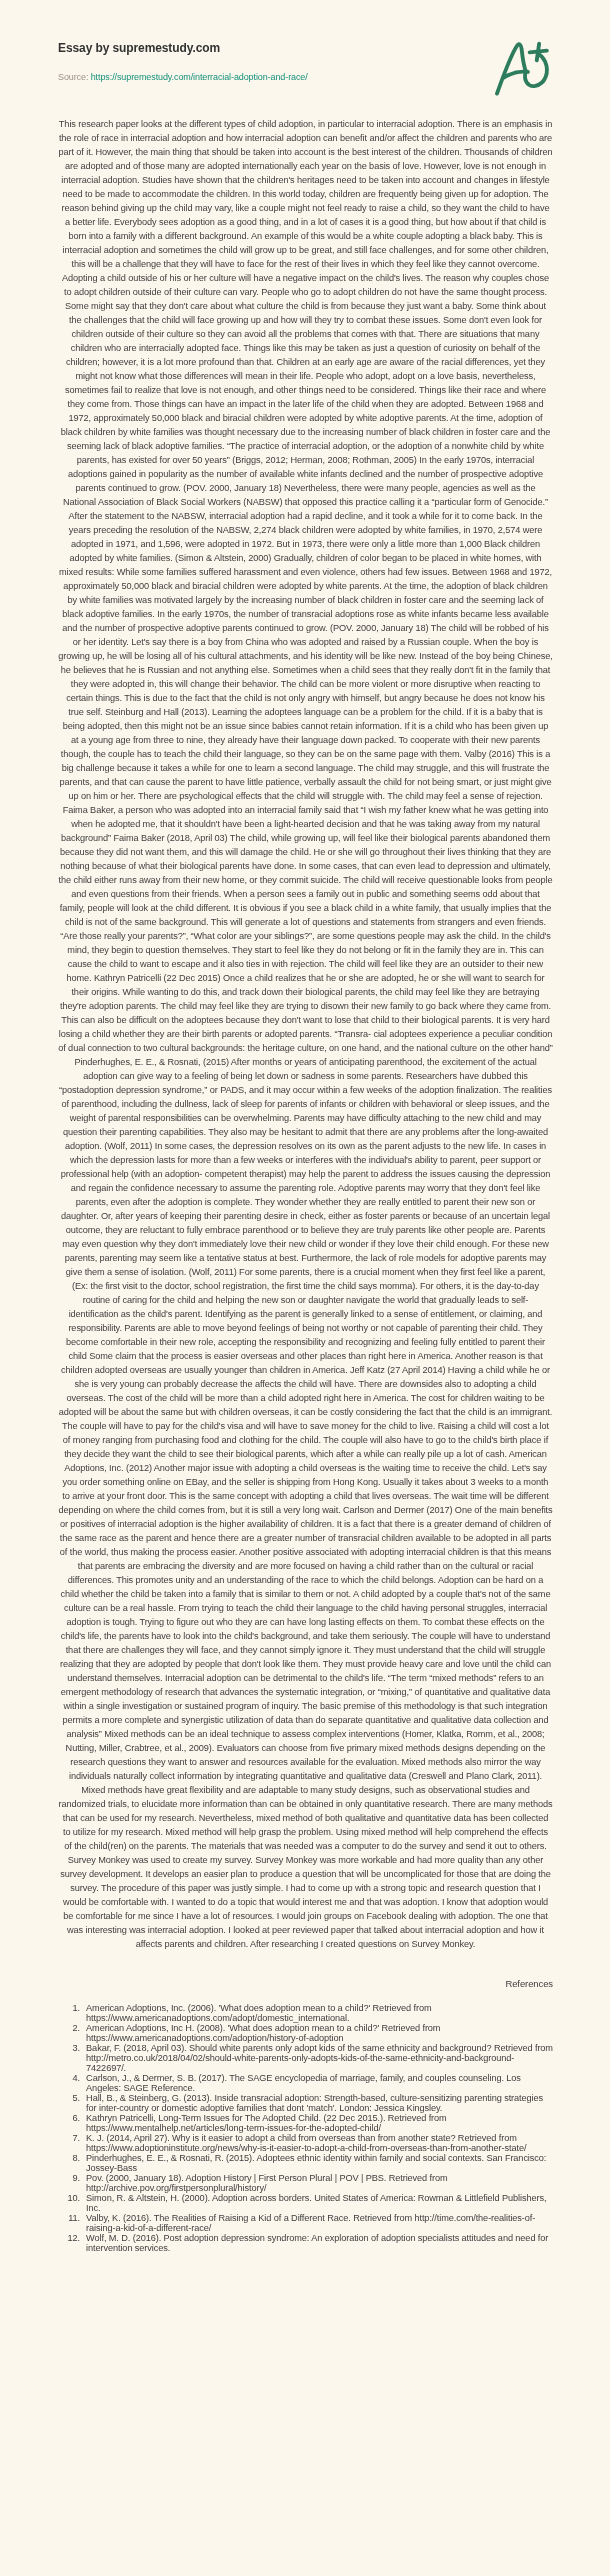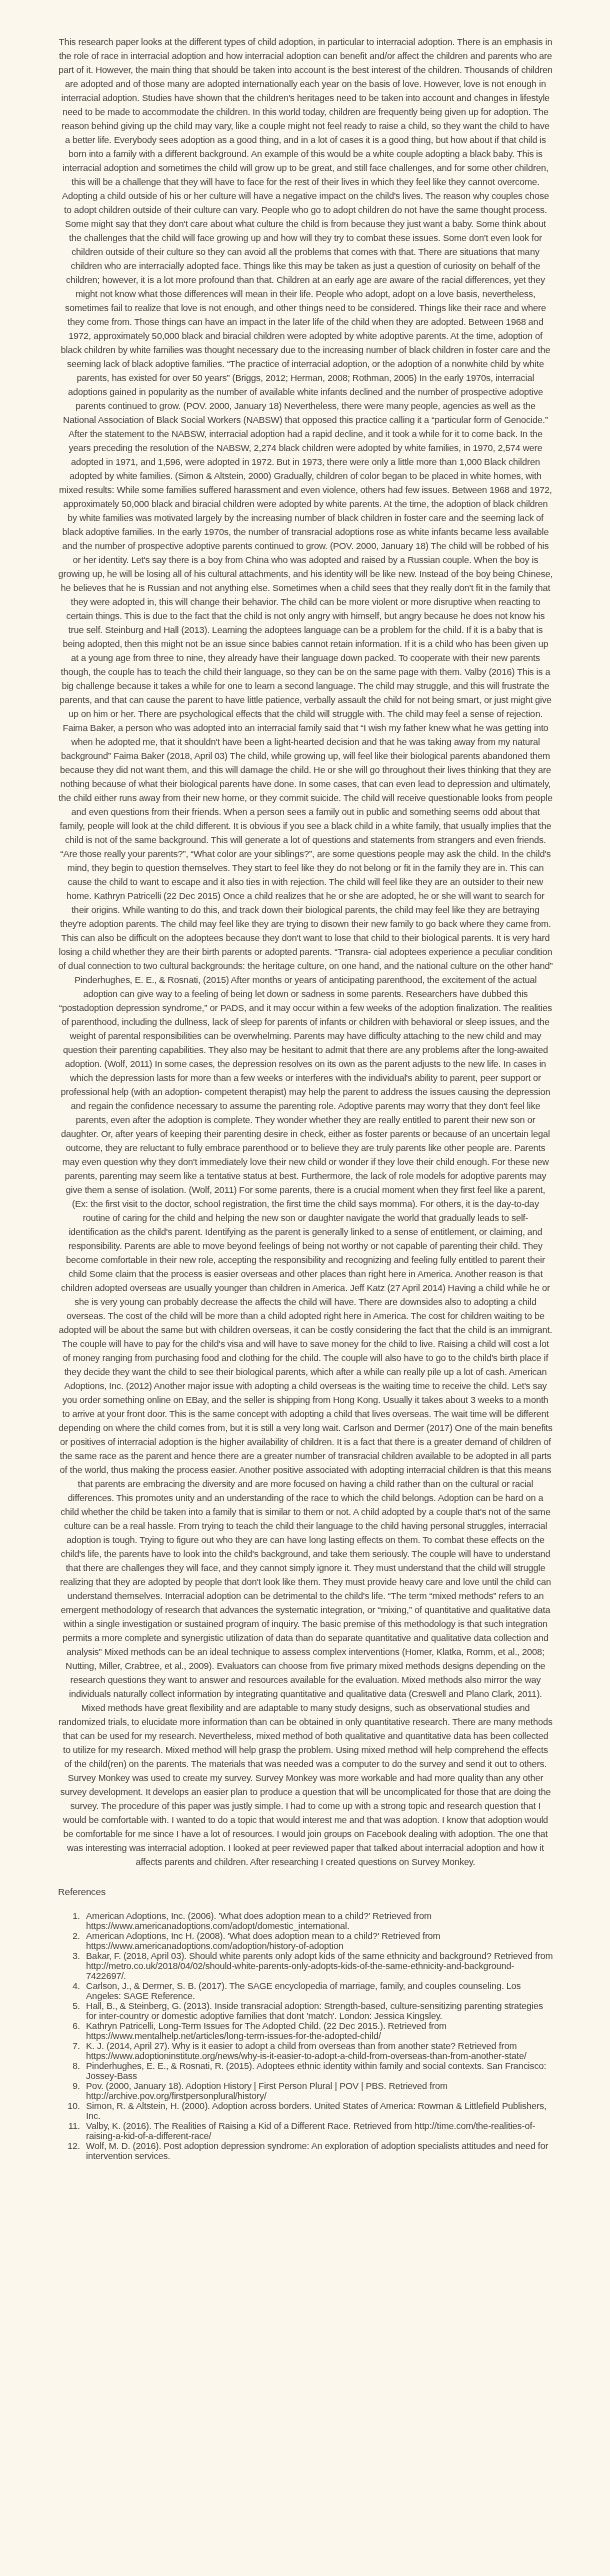--- a/index.html
+++ b/index.html
@@ -54,45 +54,62 @@
   }
   .body-text {
     margin-top: 35px;
     font-size: 9.2px;
     line-height: 14px;
     color: #404040;
     letter-spacing: -0.1px;
     text-align: center;
   }
   .refs-heading {
-    margin-top: 16px;
+    margin-top: 26px;
     font-size: 9.5px;
     line-height: 14px;
     color: #404040;
     letter-spacing: -0.1px;
+    text-align: right;
   }
   ol.refs {
     margin: 12px 0 42px 0;
     padding-left: 24.5px;
     font-size: 9.2px;
     line-height: 10px;
     color: #404040;
     letter-spacing: -0.1px;
   }
   ol.refs li {
     padding-left: 3.6px;
     margin: 0;
   }
 </style>
 </head>
 <body>
 
 <div class="page">
   <div class="content">
 
+    <div class="header">
+      <div class="essay-title">Essay by supremestudy.com</div>
+      <div class="source-line">
+        <span>Source: </span>
+        <a href="#">https://supremestudy.com/interracial-adoption-and-race/</a>
+      </div>
+      <span class="logo">
+        <svg viewBox="0 0 102 96" width="61" height="57" fill="none" stroke="#2e7c5e" stroke-width="6.5" stroke-linecap="round" stroke-linejoin="round">
+          <path d="M8 92 C20 58 32 26 42 11 C45 6.5 48.5 9 49.5 17 C51 31 52.5 44 56.5 54"></path>
+          <path d="M18 66 C32 57 46 53.5 60 55.5"></path>
+          <path d="M56.5 54 C52 70 60 81 72.5 79 C89 75.5 97 56 89 38 C86.5 32.5 82 27.5 77.5 25"></path>
+          <path d="M79 8 L75 36"></path>
+          <path d="M63 22.5 L92 19.5"></path>
+        </svg>
+      </span>
+    </div>
 
 
     <p class="body-text">This research paper looks at the different types of child adoption, in particular to interracial adoption. There is an emphasis in the role of race in interracial adoption and how interracial adoption can benefit and/or affect the children and parents who are part of it. However, the main thing that should be taken into account is the best interest of the children. Thousands of children are adopted and of those many are adopted internationally each year on the basis of love. However, love is not enough in interracial adoption. Studies have shown that the children's heritages need to be taken into account and changes in lifestyle need to be made to accommodate the children. In this world today, children are frequently being given up for adoption. The reason behind giving up the child may vary, like a couple might not feel ready to raise a child, so they want the child to have a better life. Everybody sees adoption as a good thing, and in a lot of cases it is a good thing, but how about if that child is born into a family with a different background. An example of this would be a white couple adopting a black baby. This is interracial adoption and sometimes the child will grow up to be great, and still face challenges, and for some other children, this will be a challenge that they will have to face for the rest of their lives in which they feel like they cannot overcome. Adopting a child outside of his or her culture will have a negative impact on the child's lives. The reason why couples chose to adopt children outside of their culture can vary. People who go to adopt children do not have the same thought process. Some might say that they don't care about what culture the child is from because they just want a baby. Some think about the challenges that the child will face growing up and how will they try to combat these issues. Some don't even look for children outside of their culture so they can avoid all the problems that comes with that. There are situations that many children who are interracially adopted face. Things like this may be taken as just a question of curiosity on behalf of the children; however, it is a lot more profound than that. Children at an early age are aware of the racial differences, yet they might not know what those differences will mean in their life. People who adopt, adopt on a love basis, nevertheless, sometimes fail to realize that love is not enough, and other things need to be considered. Things like their race and where they come from. Those things can have an impact in the later life of the child when they are adopted. Between 1968 and 1972, approximately 50,000 black and biracial children were adopted by white adoptive parents. At the time, adoption of black children by white families was thought necessary due to the increasing number of black children in foster care and the seeming lack of black adoptive families. “The practice of interracial adoption, or the adoption of a nonwhite child by white parents, has existed for over 50 years” (Briggs, 2012; Herman, 2008; Rothman, 2005) In the early 1970s, interracial adoptions gained in popularity as the number of available white infants declined and the number of prospective adoptive parents continued to grow. (POV. 2000, January 18) Nevertheless, there were many people, agencies as well as the National Association of Black Social Workers (NABSW) that opposed this practice calling it a “particular form of Genocide.” After the statement to the NABSW, interracial adoption had a rapid decline, and it took a while for it to come back. In the years preceding the resolution of the NABSW, 2,274 black children were adopted by white families, in 1970, 2,574 were adopted in 1971, and 1,596, were adopted in 1972. But in 1973, there were only a little more than 1,000 Black children adopted by white families. (Simon &amp; Altstein, 2000) Gradually, children of color began to be placed in white homes, with mixed results: While some families suffered harassment and even violence, others had few issues. Between 1968 and 1972, approximately 50,000 black and biracial children were adopted by white parents. At the time, the adoption of black children by white families was motivated largely by the increasing number of black children in foster care and the seeming lack of black adoptive families. In the early 1970s, the number of transracial adoptions rose as white infants became less available and the number of prospective adoptive parents continued to grow. (POV. 2000, January 18) The child will be robbed of his or her identity. Let's say there is a boy from China who was adopted and raised by a Russian couple. When the boy is growing up, he will be losing all of his cultural attachments, and his identity will be like new. Instead of the boy being Chinese, he believes that he is Russian and not anything else. Sometimes when a child sees that they really don't fit in the family that they were adopted in, this will change their behavior. The child can be more violent or more disruptive when reacting to certain things. This is due to the fact that the child is not only angry with himself, but angry because he does not know his true self. Steinburg and Hall (2013). Learning the adoptees language can be a problem for the child. If it is a baby that is being adopted, then this might not be an issue since babies cannot retain information. If it is a child who has been given up at a young age from three to nine, they already have their language down packed. To cooperate with their new parents though, the couple has to teach the child their language, so they can be on the same page with them. Valby (2016) This is a big challenge because it takes a while for one to learn a second language. The child may struggle, and this will frustrate the parents, and that can cause the parent to have little patience, verbally assault the child for not being smart, or just might give up on him or her. There are psychological effects that the child will struggle with. The child may feel a sense of rejection. Faima Baker, a person who was adopted into an interracial family said that “I wish my father knew what he was getting into when he adopted me, that it shouldn't have been a light-hearted decision and that he was taking away from my natural background” Faima Baker (2018, April 03) The child, while growing up, will feel like their biological parents abandoned them because they did not want them, and this will damage the child. He or she will go throughout their lives thinking that they are nothing because of what their biological parents have done. In some cases, that can even lead to depression and ultimately, the child either runs away from their new home, or they commit suicide. The child will receive questionable looks from people and even questions from their friends. When a person sees a family out in public and something seems odd about that family, people will look at the child different. It is obvious if you see a black child in a white family, that usually implies that the child is not of the same background. This will generate a lot of questions and statements from strangers and even friends. “Are those really your parents?”, “What color are your siblings?”, are some questions people may ask the child. In the child's mind, they begin to question themselves. They start to feel like they do not belong or fit in the family they are in. This can cause the child to want to escape and it also ties in with rejection. The child will feel like they are an outsider to their new home. Kathryn Patricelli (22 Dec 2015) Once a child realizes that he or she are adopted, he or she will want to search for their origins. While wanting to do this, and track down their biological parents, the child may feel like they are betraying they're adoption parents. The child may feel like they are trying to disown their new family to go back where they came from. This can also be difficult on the adoptees because they don't want to lose that child to their biological parents. It is very hard losing a child whether they are their birth parents or adopted parents. “Transra- cial adoptees experience a peculiar condition of dual connection to two cultural backgrounds: the heritage culture, on one hand, and the national culture on the other hand” Pinderhughes, E. E., &amp; Rosnati, (2015) After months or years of anticipating parenthood, the excitement of the actual adoption can give way to a feeling of being let down or sadness in some parents. Researchers have dubbed this “postadoption depression syndrome,” or PADS, and it may occur within a few weeks of the adoption finalization. The realities of parenthood, including the dullness, lack of sleep for parents of infants or children with behavioral or sleep issues, and the weight of parental responsibilities can be overwhelming. Parents may have difficulty attaching to the new child and may question their parenting capabilities. They also may be hesitant to admit that there are any problems after the long-awaited adoption. (Wolf, 2011) In some cases, the depression resolves on its own as the parent adjusts to the new life. In cases in which the depression lasts for more than a few weeks or interferes with the individual's ability to parent, peer support or professional help (with an adoption- competent therapist) may help the parent to address the issues causing the depression and regain the confidence necessary to assume the parenting role. Adoptive parents may worry that they don't feel like parents, even after the adoption is complete. They wonder whether they are really entitled to parent their new son or daughter. Or, after years of keeping their parenting desire in check, either as foster parents or because of an uncertain legal outcome, they are reluctant to fully embrace parenthood or to believe they are truly parents like other people are. Parents may even question why they don't immediately love their new child or wonder if they love their child enough. For these new parents, parenting may seem like a tentative status at best. Furthermore, the lack of role models for adoptive parents may give them a sense of isolation. (Wolf, 2011) For some parents, there is a crucial moment when they first feel like a parent, (Ex: the first visit to the doctor, school registration, the first time the child says momma). For others, it is the day-to-day routine of caring for the child and helping the new son or daughter navigate the world that gradually leads to self-identification as the child's parent. Identifying as the parent is generally linked to a sense of entitlement, or claiming, and responsibility. Parents are able to move beyond feelings of being not worthy or not capable of parenting their child. They become comfortable in their new role, accepting the responsibility and recognizing and feeling fully entitled to parent their child Some claim that the process is easier overseas and other places than right here in America. Another reason is that children adopted overseas are usually younger than children in America. Jeff Katz (27 April 2014) Having a child while he or she is very young can probably decrease the affects the child will have. There are downsides also to adopting a child overseas. The cost of the child will be more than a child adopted right here in America. The cost for children waiting to be adopted will be about the same but with children overseas, it can be costly considering the fact that the child is an immigrant. The couple will have to pay for the child's visa and will have to save money for the child to live. Raising a child will cost a lot of money ranging from purchasing food and clothing for the child. The couple will also have to go to the child's birth place if they decide they want the child to see their biological parents, which after a while can really pile up a lot of cash. American Adoptions, Inc. (2012) Another major issue with adopting a child overseas is the waiting time to receive the child. Let's say you order something online on EBay, and the seller is shipping from Hong Kong. Usually it takes about 3 weeks to a month to arrive at your front door. This is the same concept with adopting a child that lives overseas. The wait time will be different depending on where the child comes from, but it is still a very long wait. Carlson and Dermer (2017) One of the main benefits or positives of interracial adoption is the higher availability of children. It is a fact that there is a greater demand of children of the same race as the parent and hence there are a greater number of transracial children available to be adopted in all parts of the world, thus making the process easier. Another positive associated with adopting interracial children is that this means that parents are embracing the diversity and are more focused on having a child rather than on the cultural or racial differences. This promotes unity and an understanding of the race to which the child belongs. Adoption can be hard on a child whether the child be taken into a family that is similar to them or not. A child adopted by a couple that's not of the same culture can be a real hassle. From trying to teach the child their language to the child having personal struggles, interracial adoption is tough. Trying to figure out who they are can have long lasting effects on them. To combat these effects on the child's life, the parents have to look into the child's background, and take them seriously. The couple will have to understand that there are challenges they will face, and they cannot simply ignore it. They must understand that the child will struggle realizing that they are adopted by people that don't look like them. They must provide heavy care and love until the child can understand themselves. Interracial adoption can be detrimental to the child's life. “The term “mixed methods” refers to an emergent methodology of research that advances the systematic integration, or “mixing,” of quantitative and qualitative data within a single investigation or sustained program of inquiry. The basic premise of this methodology is that such integration permits a more complete and synergistic utilization of data than do separate quantitative and qualitative data collection and analysis” Mixed methods can be an ideal technique to assess complex interventions (Homer, Klatka, Romm, et al., 2008; Nutting, Miller, Crabtree, et al., 2009). Evaluators can choose from five primary mixed methods designs depending on the research questions they want to answer and resources available for the evaluation. Mixed methods also mirror the way individuals naturally collect information by integrating quantitative and qualitative data (Creswell and Plano Clark, 2011). Mixed methods have great flexibility and are adaptable to many study designs, such as observational studies and randomized trials, to elucidate more information than can be obtained in only quantitative research. There are many methods that can be used for my research. Nevertheless, mixed method of both qualitative and quantitative data has been collected to utilize for my research. Mixed method will help grasp the problem. Using mixed method will help comprehend the effects of the child(ren) on the parents. The materials that was needed was a computer to do the survey and send it out to others. Survey Monkey was used to create my survey. Survey Monkey was more workable and had more quality than any other survey development. It develops an easier plan to produce a question that will be uncomplicated for those that are doing the survey. The procedure of this paper was justly simple. I had to come up with a strong topic and research question that I would be comfortable with. I wanted to do a topic that would interest me and that was adoption. I know that adoption would be comfortable for me since I have a lot of resources. I would join groups on Facebook dealing with adoption. The one that was interesting was interracial adoption. I looked at peer reviewed paper that talked about interracial adoption and how it affects parents and children. After researching I created questions on Survey Monkey.</p>
 
     <p class="refs-heading">References</p>
 
     <ol class="refs">
       <li>American Adoptions, Inc. (2006). 'What does adoption mean to a child?' Retrieved from https://www.americanadoptions.com/adopt/domestic_international.</li>
       <li>American Adoptions, Inc H. (2008). 'What does adoption mean to a child?' Retrieved from https://www.americanadoptions.com/adoption/history-of-adoption</li>
       <li>Bakar, F. (2018, April 03). Should white parents only adopt kids of the same ethnicity and background? Retrieved from http://metro.co.uk/2018/04/02/should-white-parents-only-adopts-kids-of-the-same-ethnicity-and-background-7422697/.</li>

